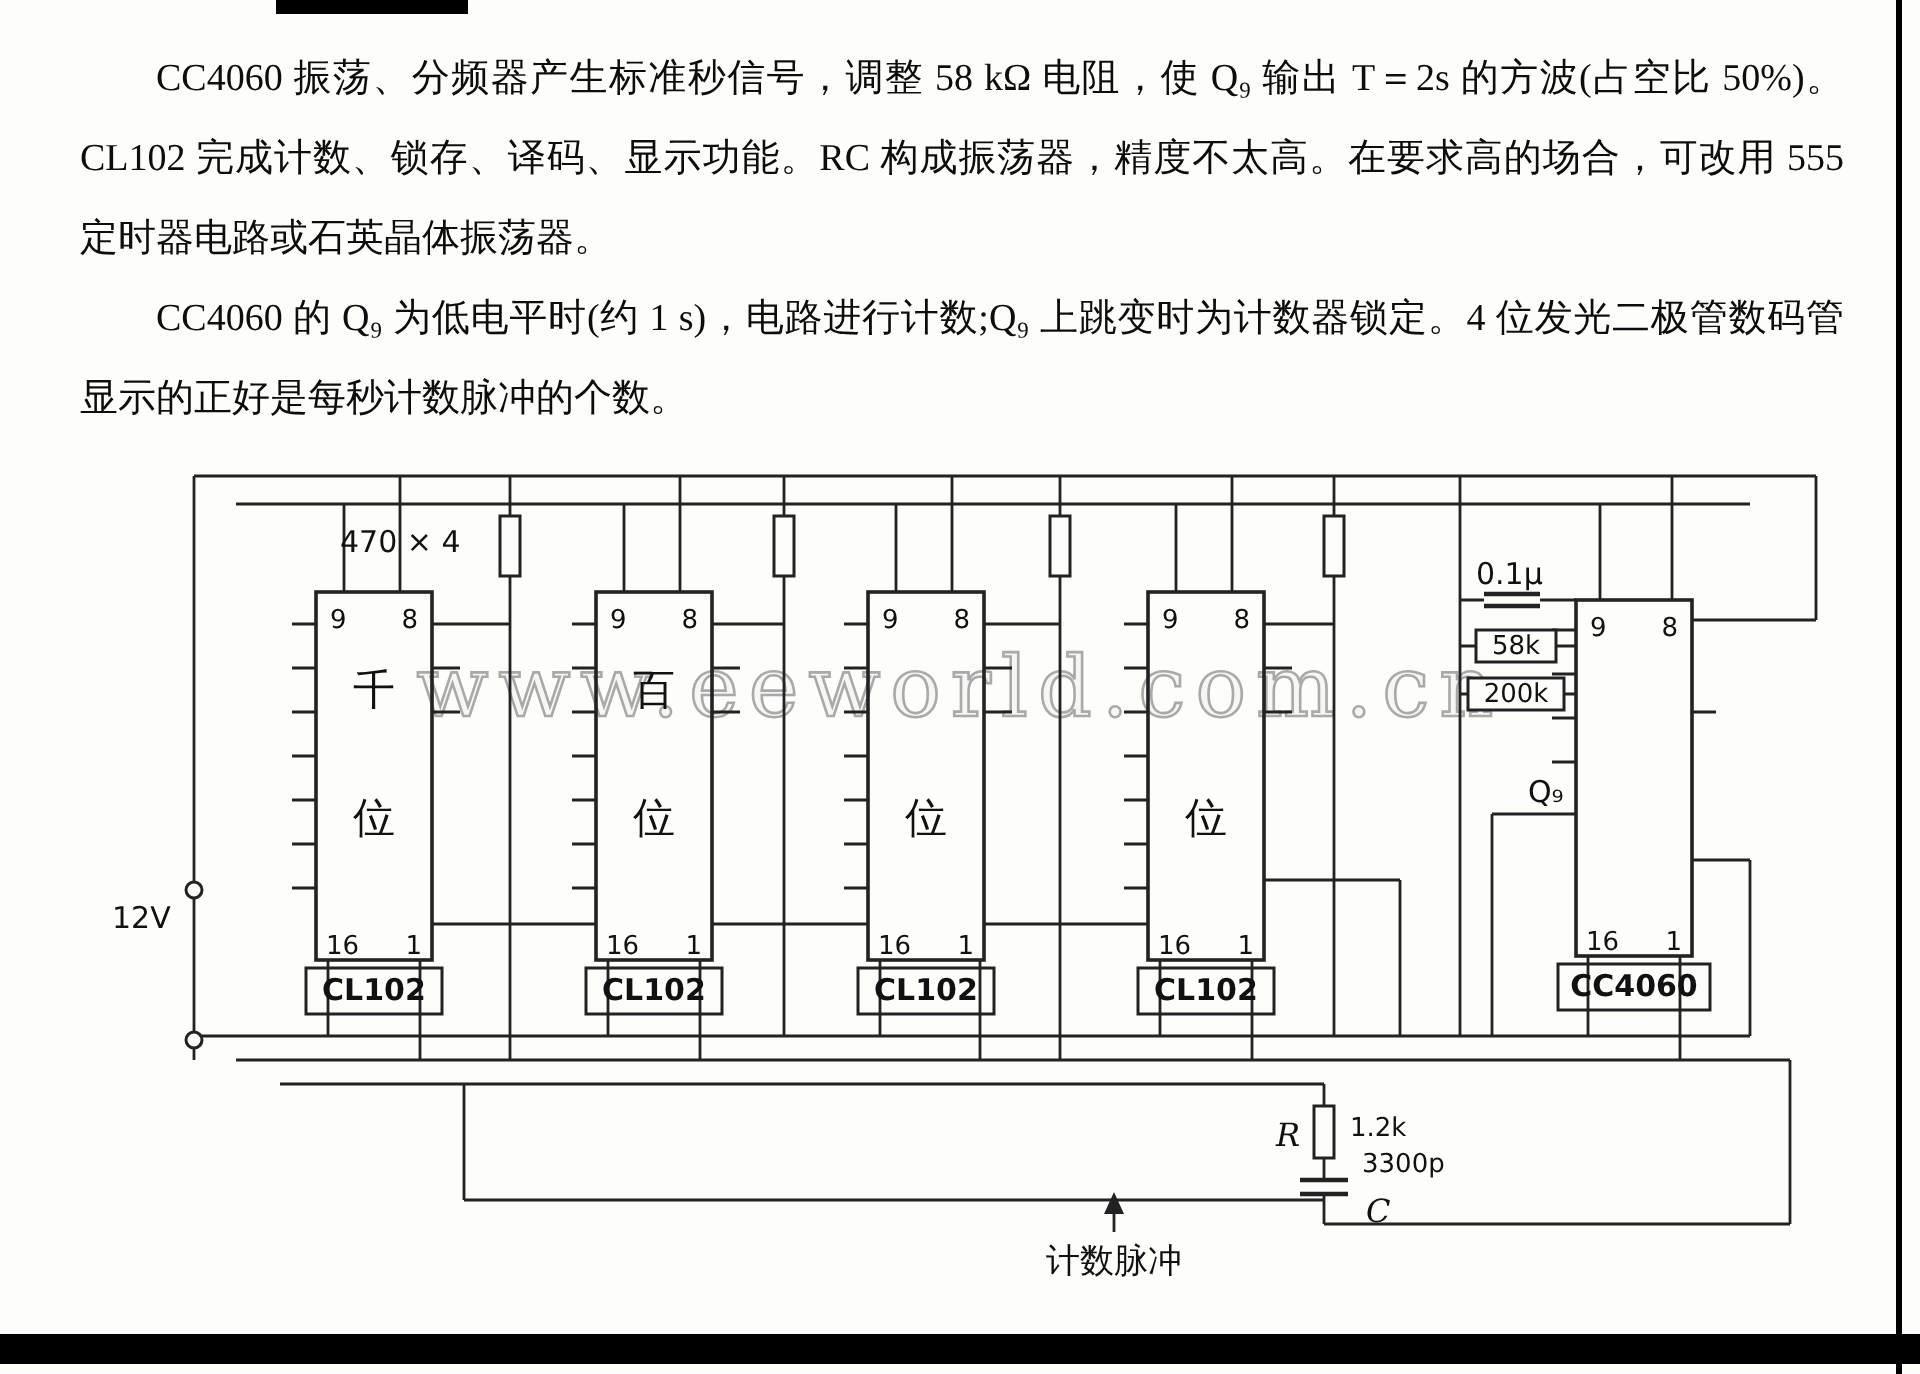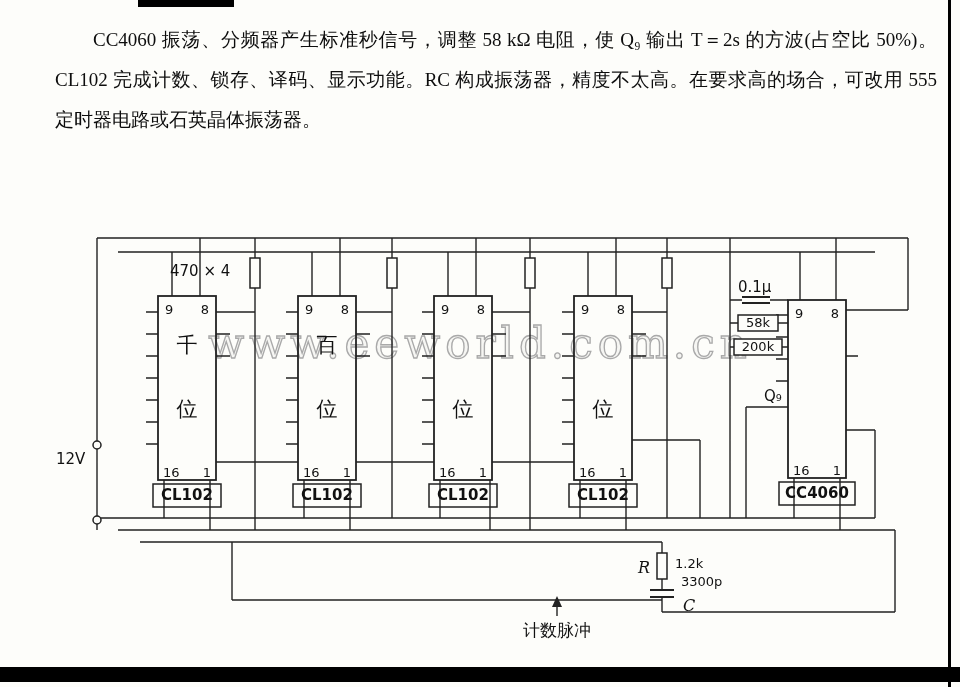--- a/index.html
+++ b/index.html
@@ -2,21 +2,21 @@
 <html><head>
 <meta charset="utf-8">
 <style>
   html,body{margin:0;padding:0;}
   body{
     width:960px;height:687px;position:relative;overflow:hidden;
     background:#fdfdfa;font-family:"Liberation Serif",serif;color:#0d0d0d;
   }
   .text-block{
     position:absolute;left:40px;top:20px;width:882px;
-    font-size:19px;line-height:40px;text-align:justify;margin-left:15px;
+    font-size:19px;line-height:40px;text-align:justify;
   }
   .text-block p{margin:0;text-indent:2em;}
   .top-fragment{position:absolute;left:138px;top:0;width:96px;height:7px;background:#000;}
   .bottom-bar{position:absolute;left:0;top:667px;width:960px;height:15px;background:#000;}
   .right-border{position:absolute;left:948px;top:0;width:3px;height:687px;background:#000;}
   svg{position:absolute;left:0;top:0;}
   .wire{stroke:#222;stroke-width:1.4;fill:none;}
   .plate{stroke:#222;stroke-width:2.2;fill:none;}
   .chip{fill:none;stroke:#222;stroke-width:1.8;}
   .lblbox{fill:none;stroke:#222;stroke-width:1.5;}
@@ -32,20 +32,21 @@
   .wm{font:42px "DejaVu Serif",serif;letter-spacing:5px;
       fill:#f6f6f3;stroke:#a9a9a9;stroke-width:1.3;}
 </style>
 </head>
 <body>
 
 <div class="top-fragment"></div>
 
 <div class="text-block">
   <p>CC4060 振荡、分频器产生标准秒信号，调整 58 kΩ 电阻，使 Q₉ 输出 T＝2s 的方波(占空比 50%)。CL102 完成计数、锁存、译码、显示功能。RC 构成振荡器，精度不太高。在要求高的场合，可改用 555 定时器电路或石英晶体振荡器。</p>
+  <p>CC4060 的 Q₉ 为低电平时(约 1 s)，电路进行计数;Q₉ 上跳变时为计数器锁定。4 位发光二极管数码管显示的正好是每秒计数脉冲的个数。</p>
 </div>
 
 <svg width="960" height="687" viewBox="0 0 960 687">
 
   <text class="wm" x="480" y="358" text-anchor="middle">www.eeworld.com.cn</text>
 
   <path class="wire" d="
     M97 238 H908  M118 252 H875  M97 238 V530
     M172 252 V296 M200 238 V296
     M312 252 V296 M340 238 V296

